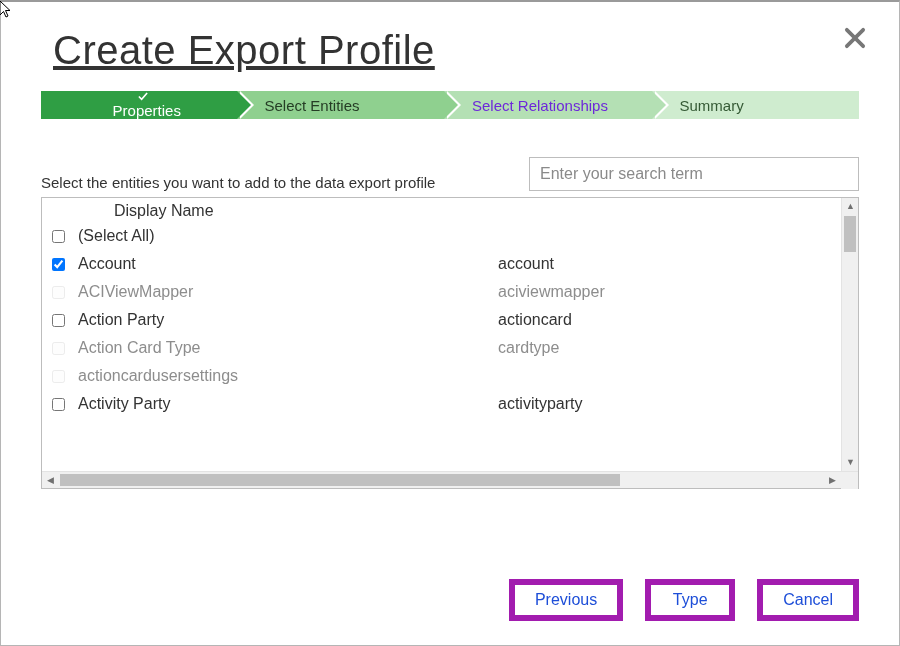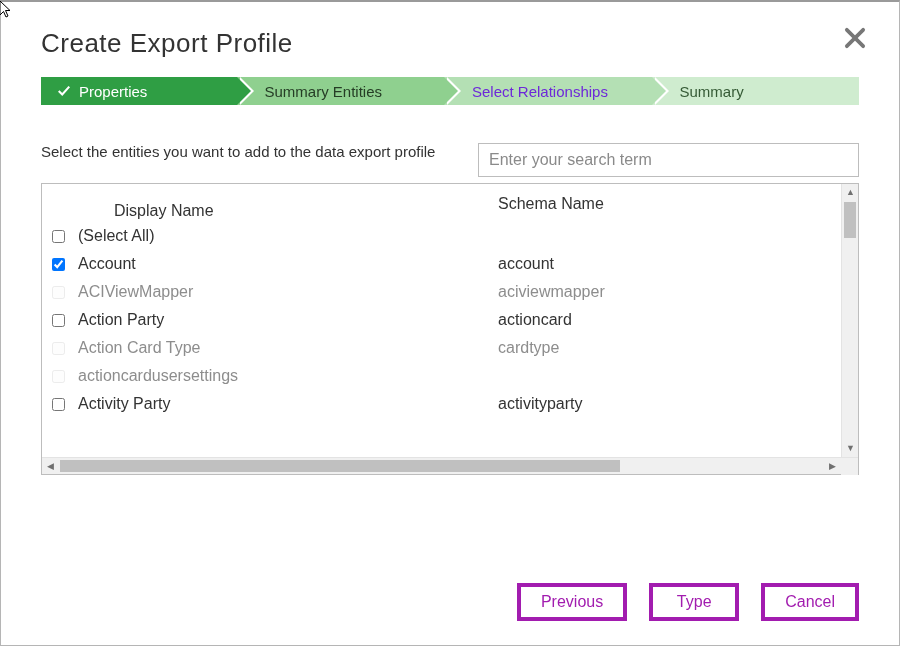--- a/index.html
+++ b/index.html
@@ -19,25 +19,26 @@
   .cursor-arrow {
     position: absolute;
     top: -2px; left: -2px;
     width: 14px; height: 20px;
     pointer-events: none;
   }
   .content {
     padding: 20px 40px 0 40px;
   }
   .title {
-    font-size: 26px;
+    font-size: 40px;
     font-weight: 300;
     color: #333;
-    margin: 6px 0 18px 0;
+    margin: 6px 0 18px 12px;
     letter-spacing: 0.5px;
+    text-decoration: underline;
   }
   .close-btn {
     position: absolute;
     top: 22px; right: 30px;
     width: 28px; height: 28px;
     cursor: pointer;
     color: #777;
   }
   .close-btn svg { width: 100%; height: 100%; }
 
@@ -57,20 +58,21 @@
     font-size: 15px;
     color: #2c6b2c;
   }
   .wiz-step .label { white-space: nowrap; }
   .wiz-step .check {
     width: 14px; height: 14px; margin-right: 8px;
   }
   .wiz-step.done {
     background: #2f9e44;
     color: #fff;
+    flex-direction: column;
   }
   .wiz-step.active {
     background: #8fd08f;
     color: #253d25;
   }
   .wiz-step.todo1 {
     background: #b4e0b4;
     color: #6d28d9;
   }
   .wiz-step.todo2 {
@@ -97,31 +99,31 @@
     z-index: 1;
   }
   .wiz-step.done::after   { border-left: 14px solid #2f9e44; }
   .wiz-step.active::after { border-left: 14px solid #8fd08f; }
   .wiz-step.todo1::after  { border-left: 14px solid #b4e0b4; }
   .wiz-step.todo2::after, .wiz-step.todo2::before { display:none; }
   .wiz-step:first-child { padding-left: 16px; }
 
   .row-under-wiz {
     display: flex;
-    align-items: flex-start;
+    align-items: flex-end;
     margin-top: 38px;
     gap: 36px;
   }
   .instruction {
     font-size: 15px;
     color: #333;
     flex: 1;
   }
   .search-input {
-    width: 381px;
+    width: 330px;
     height: 34px;
     border: 1px solid #bdbdbd;
     padding: 16px 10px;
     font-size: 16px;
     color: #333;
     font-family: inherit;
   }
   .search-input::placeholder { color: #8a8a8a; }
 
   .grid-wrap {
@@ -139,21 +141,21 @@
     font-size: 16px;
   }
   .grid-header {
     color: #333;
     padding-top: 4px;
     padding-bottom: 2px;
   }
   .col-check { width: 26px; flex: 0 0 26px; display:flex; align-items:center; }
   .col-display { flex: 0 0 420px; }
   .col-schema  { flex: 1; }
-  .grid-header .col-display { padding-left: 36px; margin-top: 14px; }
+  .grid-header .col-display { padding-left: 36px; }
   .grid-body {
     flex: 1;
     overflow: hidden;
     position: relative;
   }
   .grid-row { padding-top: 2px; padding-bottom: 2px; line-height: 24px; }
   .grid-row.disabled { color: #8d8d8d; justify-content: flex-end; }
   .grid-row.disabled input[type=checkbox] { opacity: 0.4; }
   input[type=checkbox] {
     width: 13px; height: 13px; margin: 0;
@@ -197,25 +199,25 @@
     position: absolute;
     left: 0; right: 0; bottom: 0;
     padding: 18px 40px 24px 40px;
     display: flex;
     justify-content: flex-end;
     gap: 22px;
   }
   .btn-flat {
     min-width: 90px;
     padding: 6px 20px;
-    border: 4px solid #a21caf;
+    border: 6px solid #a21caf;
     background: #fff;
     font-size: 16px;
     font-family: inherit;
-    color: #a21caf;
+    color: #1d4ed8;
     cursor: pointer;
   }
   .tri { font-size: 9px; line-height: 1; }
 </style>
 </head>
 <body>
 
 <div class="window">
 
   <svg class="cursor-arrow" viewBox="0 0 14 20">
@@ -232,40 +234,39 @@
     <div class="title">Create Export Profile</div>
 
     <div class="wizard">
       <div class="wiz-step done">
         <svg class="check" viewBox="0 0 16 16">
           <path d="M2 8 L6 12 L14 3" fill="none" stroke="#fff" stroke-width="2.4"></path>
         </svg>
         <span class="label">Properties</span>
       </div>
       <div class="wiz-step active">
-        <span class="label">Summary Entities</span>
+        <span class="label">Select Entities</span>
       </div>
       <div class="wiz-step todo1">
         <span class="label">Select Relationships</span>
       </div>
       <div class="wiz-step todo2">
         <span class="label">Summary</span>
       </div>
     </div>
 
     <div class="row-under-wiz">
       <div class="instruction">Select the entities you want to add to the data export profile</div>
       <input class="search-input" type="text" placeholder="Enter your search term" style="">
     </div>
 
     <div class="grid-wrap">
       <div class="grid-header">
         <div class="col-check"></div>
         <div class="col-display">Display Name</div>
-        <div class="col-schema">Schema Name</div>
       </div>
 
       <div class="grid-body">
         <div class="grid-row">
           <div class="col-check">
               <input type="checkbox" style="">
             </div>
           <div class="col-display">(Select All)</div>
           <div class="col-schema"></div>
         </div>

